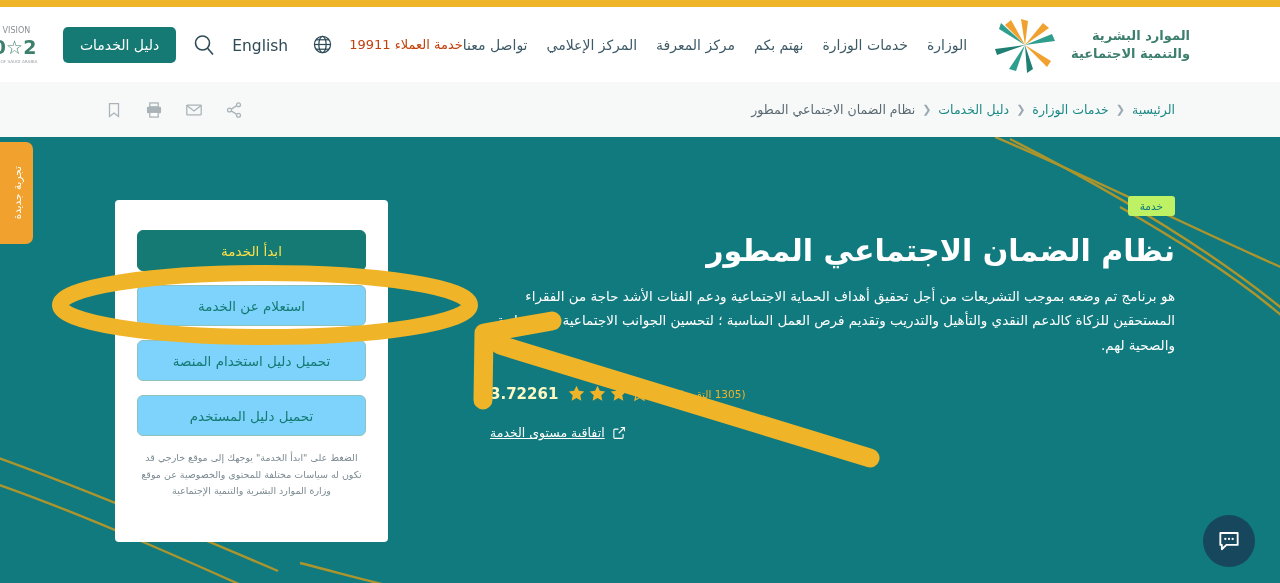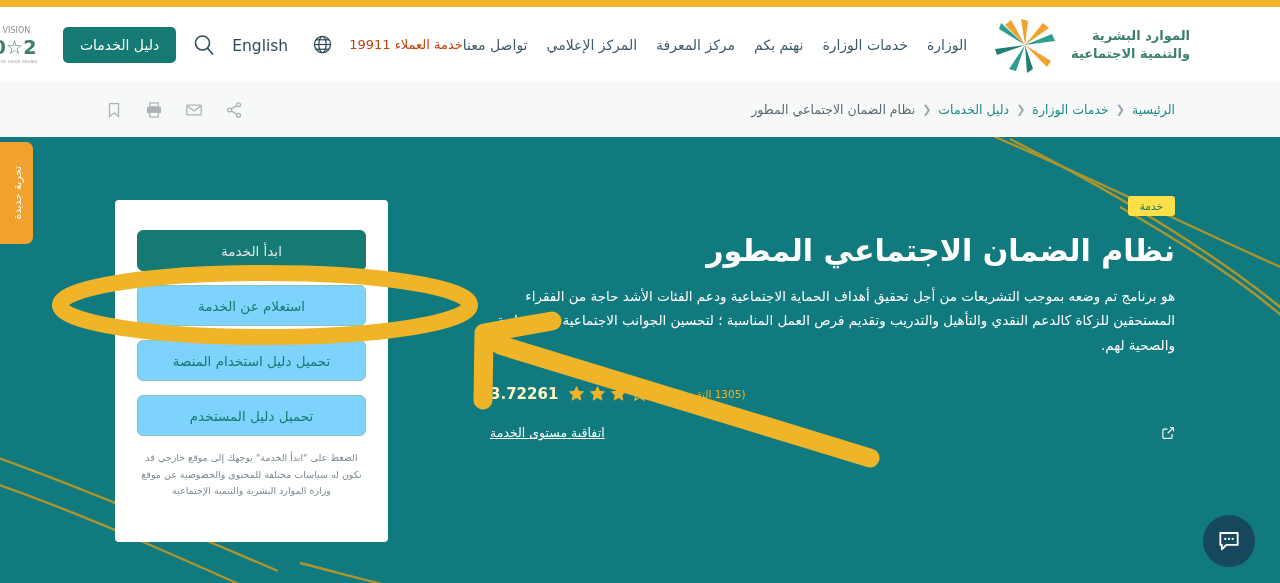--- a/index.html
+++ b/index.html
@@ -181,21 +181,21 @@
   .hero-text {
     position: absolute;
     top: 58px;
     right: 105px;
     width: 685px;
     text-align: right;
     z-index: 4;
   }
   .svc-badge {
     display: inline-block;
-    background: #fde047;
+    background: #bef264;
     color: #117a7e;
     font-size: 10.5px;
     padding: 4px 12px;
     border-radius: 3px;
     margin-bottom: 16px;
   }
   .hero-title {
     color: #ffffff;
     font-size: 30px;
     font-weight: bold;
@@ -228,21 +228,21 @@
   .star { width: 19px; height: 19px; }
   .rating-count {
     color: #f0b429;
     font-size: 10.5px;
   }
 
   .sla-link {
     margin-top: 22px;
     display: flex;
     align-items: center;
-    justify-content: space-between;
+    justify-content: flex-start;
     flex-direction: row-reverse;
     gap: 7px;
   }
   .sla-link a {
     color: #ffffff;
     font-size: 12.5px;
     text-decoration: underline;
     cursor: pointer;
   }
   .ext-ico { width: 14px; height: 14px; }
@@ -267,21 +267,21 @@
     font-size: 13.5px;
     font-family: inherit;
     cursor: pointer;
     margin-bottom: 14px;
     background: #7dd3fc;
     color: #157a73;
     border: 1px solid #8dc2bd;
   }
   .act-btn.primary {
     background: #157a73;
-    color: #e5e5e5;
+    color: #fde047;
     border: 1px solid #157a73;
   }
   .card-note {
     margin-top: 8px;
     font-size: 9.5px;
     line-height: 1.75;
     color: #7b8a91;
     text-align: center;
     padding: 0 4px;
   }

